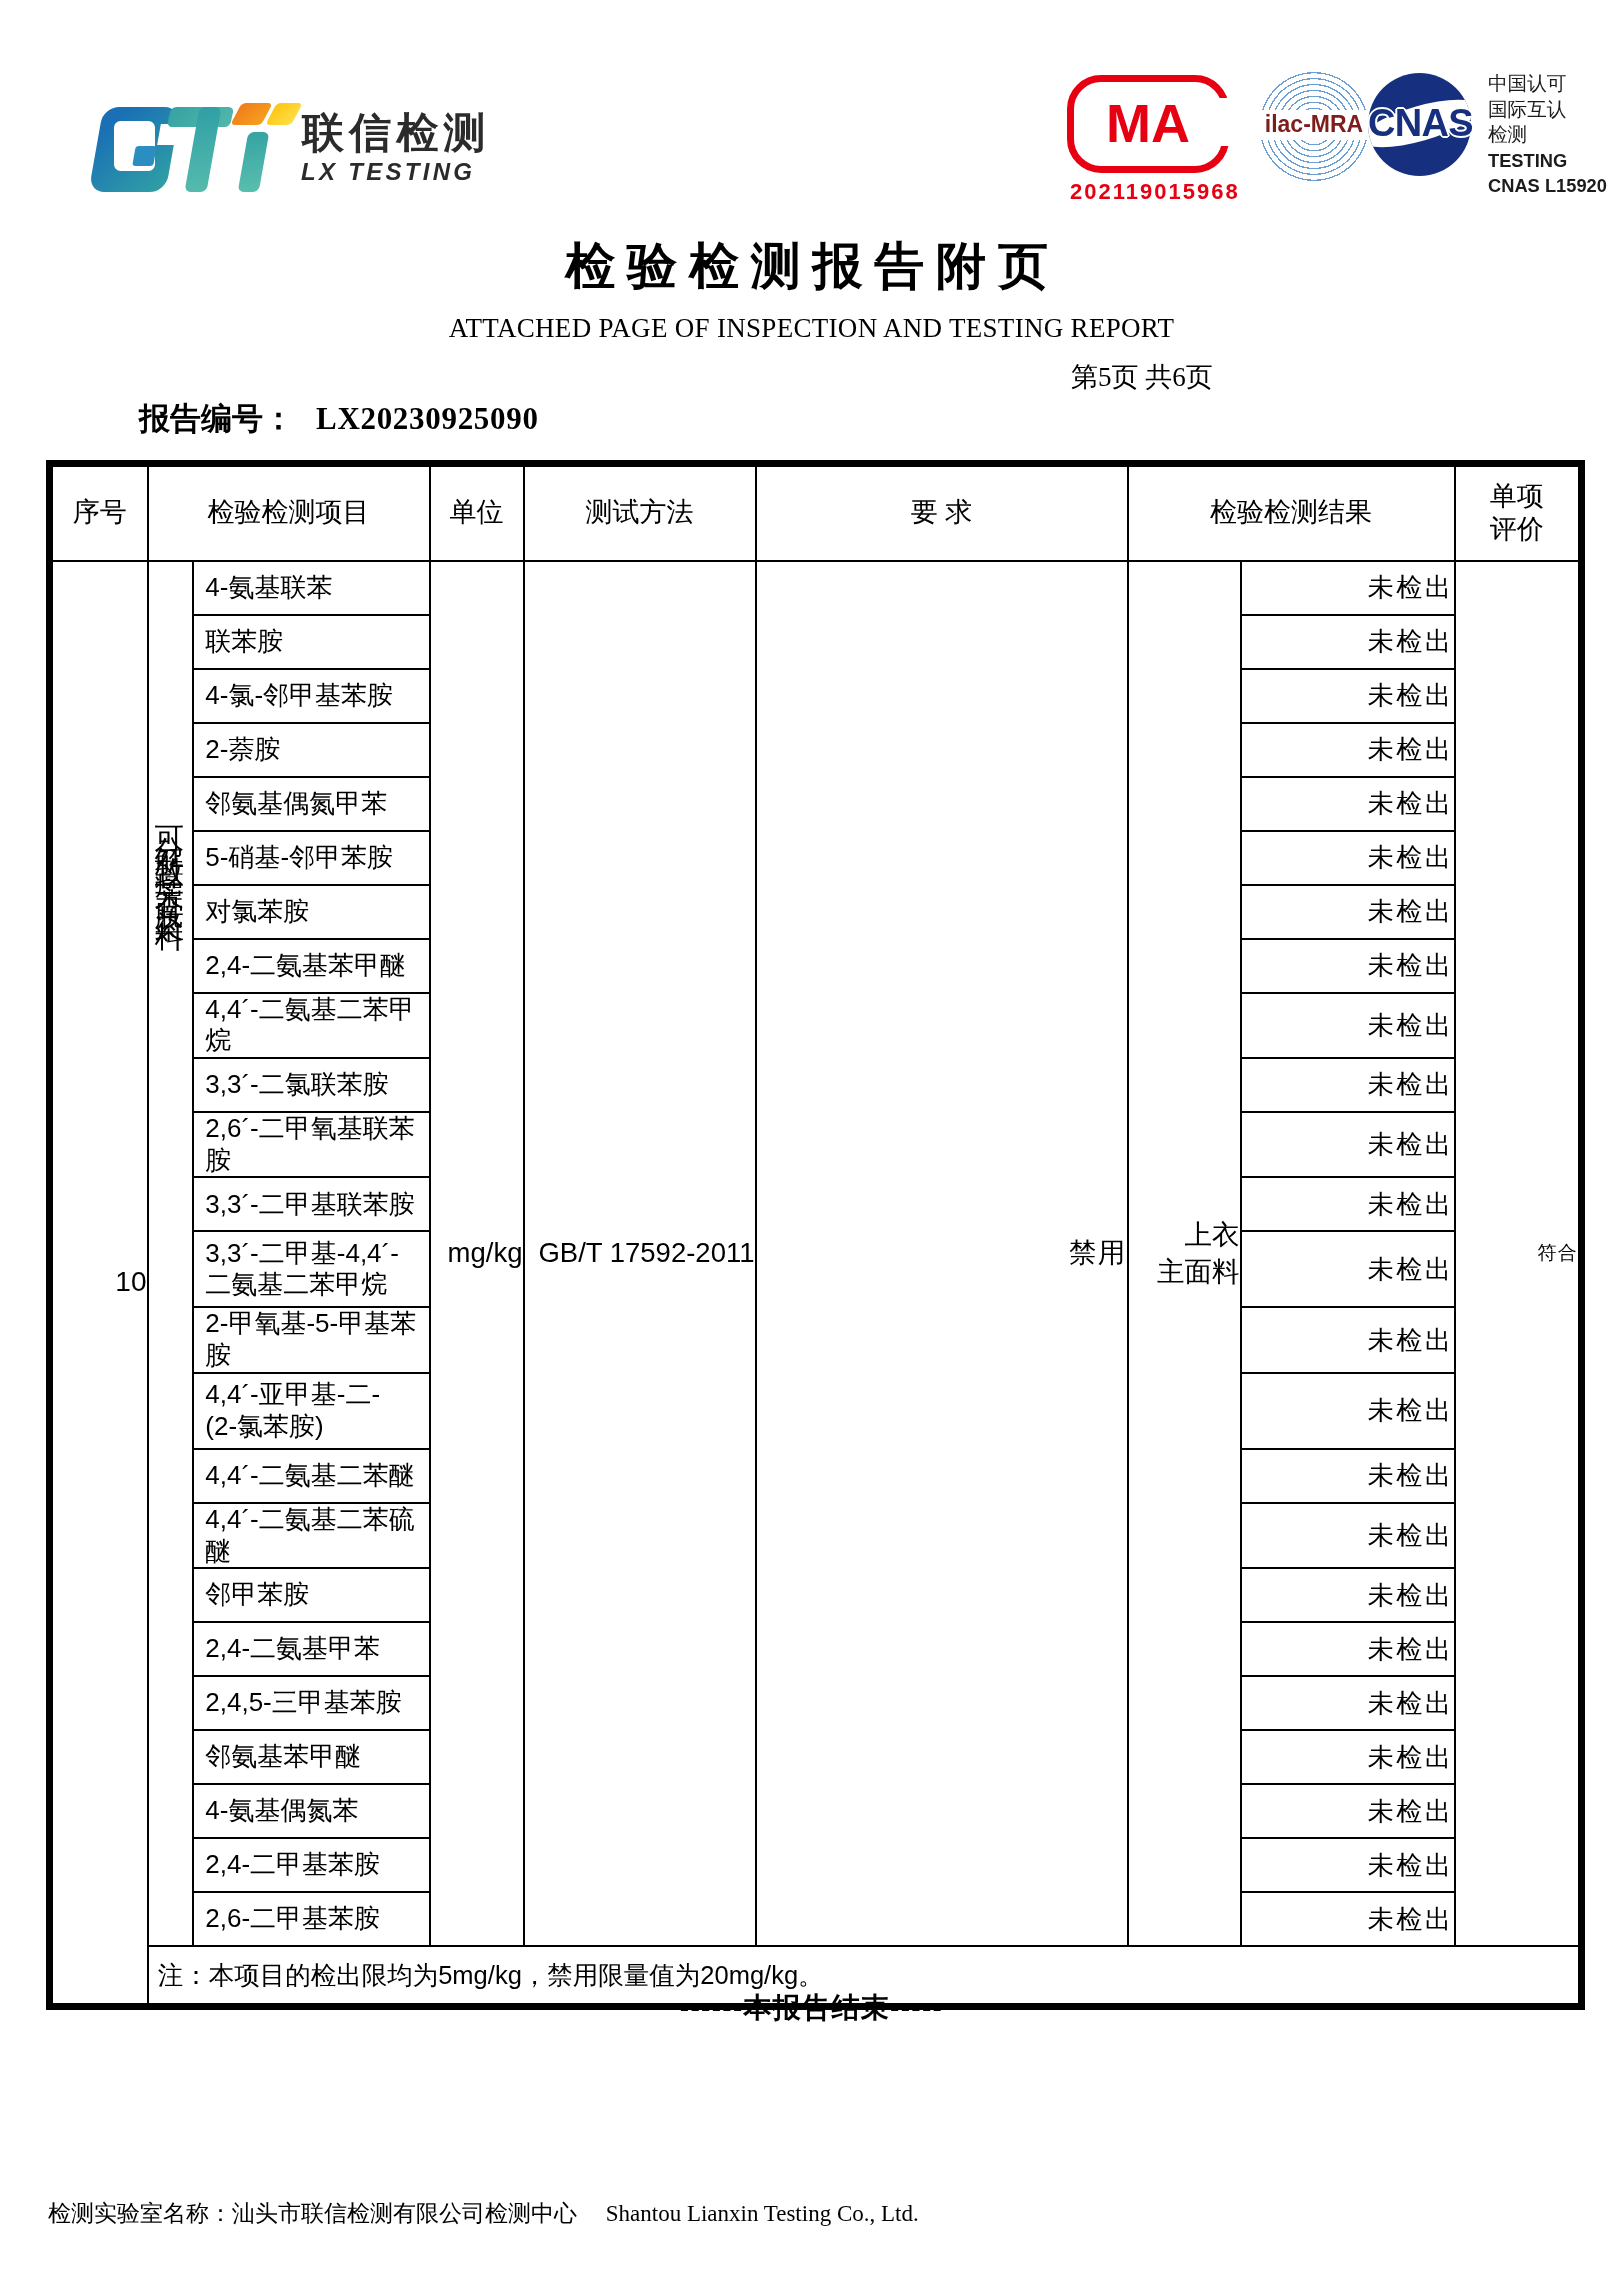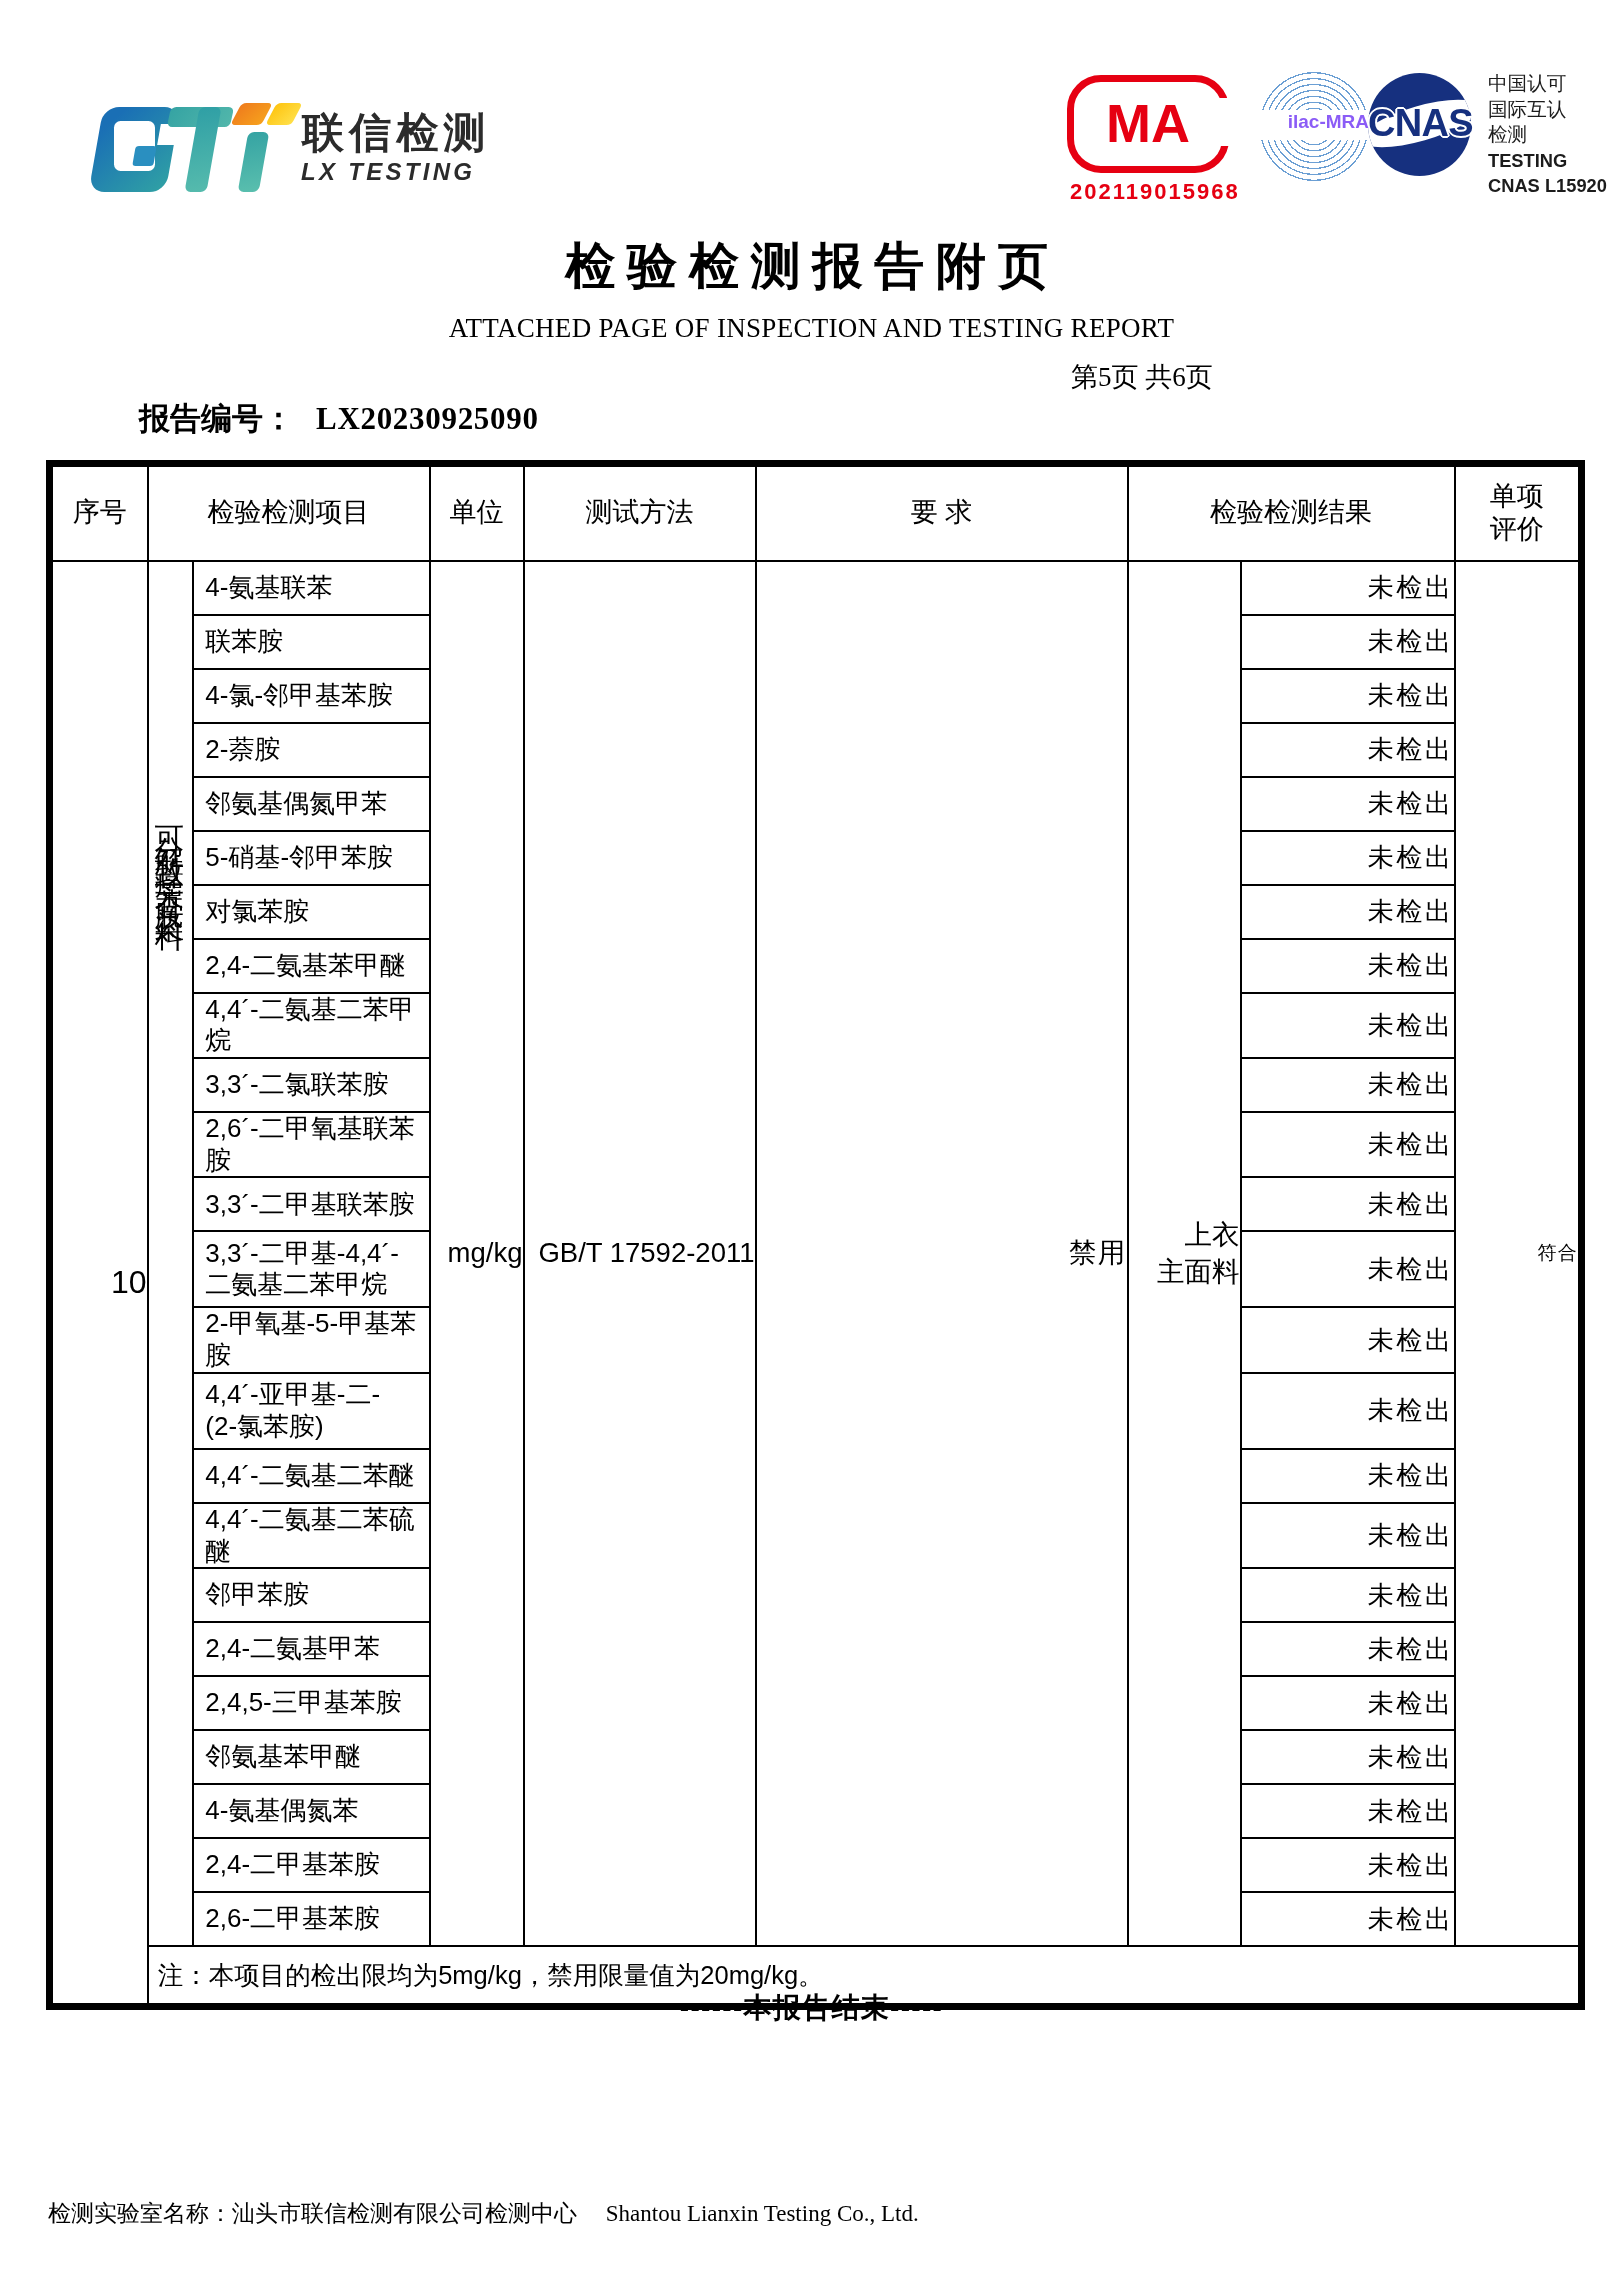--- a/index.html
+++ b/index.html
@@ -36,22 +36,22 @@
   .cma-box{left:1067px;top:75px;width:162px;height:98px;border:7.9px solid #e60012;
            border-radius:34px;box-sizing:border-box;display:flex;align-items:center;justify-content:center;}
   .cma-gap{left:1219px;top:98px;width:11.8px;height:48px;background:#fff;}
   .cma-letters{color:#e60012;font-size:54px;font-weight:800;letter-spacing:0px;margin-top:-2.6px;}
   .cma-number{left:1058px;top:179px;color:#e60012;font-size:22px;letter-spacing:2px;font-weight:bold;margin-left:12px;}
 
   .ilac{left:1259px;top:69px;width:110px;height:115px;border-radius:50%;
         background:repeating-radial-gradient(circle at 50% 50%,#6b9fd4 0 1.3px,#ffffff 1.3px 5.9px);
         overflow:hidden;}
   .ilac-band{position:absolute;left:-3.9px;right:-3.9px;top:41px;height:30px;background:#fff;}
-  .ilac-text{position:absolute;left:0;width:100%;top:43px;text-align:right;color:#8b5cf6;
-             font-size:19px;font-weight:bold;letter-spacing:0;}
+  .ilac-text{position:absolute;left:0;width:100%;top:43px;text-align:center;color:#7f1d1d;
+             font-size:23px;font-weight:bold;letter-spacing:0;}
 
   .cnas{left:1368px;top:73px;width:103px;height:103px;border-radius:50%;background:#16307f;overflow:hidden;}
   .cnas-band{position:absolute;left:-9.2px;top:33px;width:122px;height:35px;background:#fff;border-radius:50%;transform:rotate(-16deg);}
   .cnas-text{left:1363px;top:102px;width:115px;text-align:center;font-size:38px;font-weight:900;color:#16307f;
              text-shadow:-2px 0 #fff,2px 0 #fff,0 -2px #fff,0 2px #fff,-1.3px -1.3px #fff,1.3px 1.3px #fff,-1.3px 1.3px #fff,1.3px -1.3px #fff;
              letter-spacing:-0.7px;}
   .cert-lines{left:1488px;top:71px;}
   .cert-line{font-size:19.6px;line-height:25.5px;color:#1c1c1c;}
   .cert-line.bold{font-weight:bold;font-size:18.3px;line-height:25px;}
 
@@ -67,21 +67,21 @@
   
   .tbl-wrap{left:46px;top:460px;}
   table{border-collapse:collapse;table-layout:fixed;width:1532px;border:7.2px solid #000;padding-left:41px;}
   th,td{border:2.6px solid #000;padding:0;overflow:hidden;}
   thead tr{height:97px;}
   th{font-size:27px;font-weight:normal;text-align:center;white-space:pre-line;line-height:1.25;}
   tbody tr{height:54px;}
   tbody tr.tall{height:76px;}
   tbody tr.note-row{height:60px;}
   td{font-size:26px;text-align:right;vertical-align:middle;}
-  td.c-no{font-size:32px;}
+  td.c-no{font-size:28px;}
   td.c-group{vertical-align:top;text-align:center;}
   td.c-group span{display:inline-block;writing-mode:vertical-rl;text-orientation:upright;
                   margin-top:241px;font-size:29.5px;letter-spacing:10.5px;line-height:1;}
   td.c-item{text-align:left;padding-left:11.8px;white-space:pre-line;line-height:1.22;}
   td.c-unit{font-size:27.5px;}
   td.c-method{font-size:27.5px;}
   td.c-req{font-size:27.5px;letter-spacing:1.3px;}
   td.c-sample{font-size:27.5px;white-space:pre-line;line-height:1.35;}
   td.c-result{font-size:26px;letter-spacing:2.6px;}
   td.c-eval{font-size:19px;letter-spacing:1.3px;}

